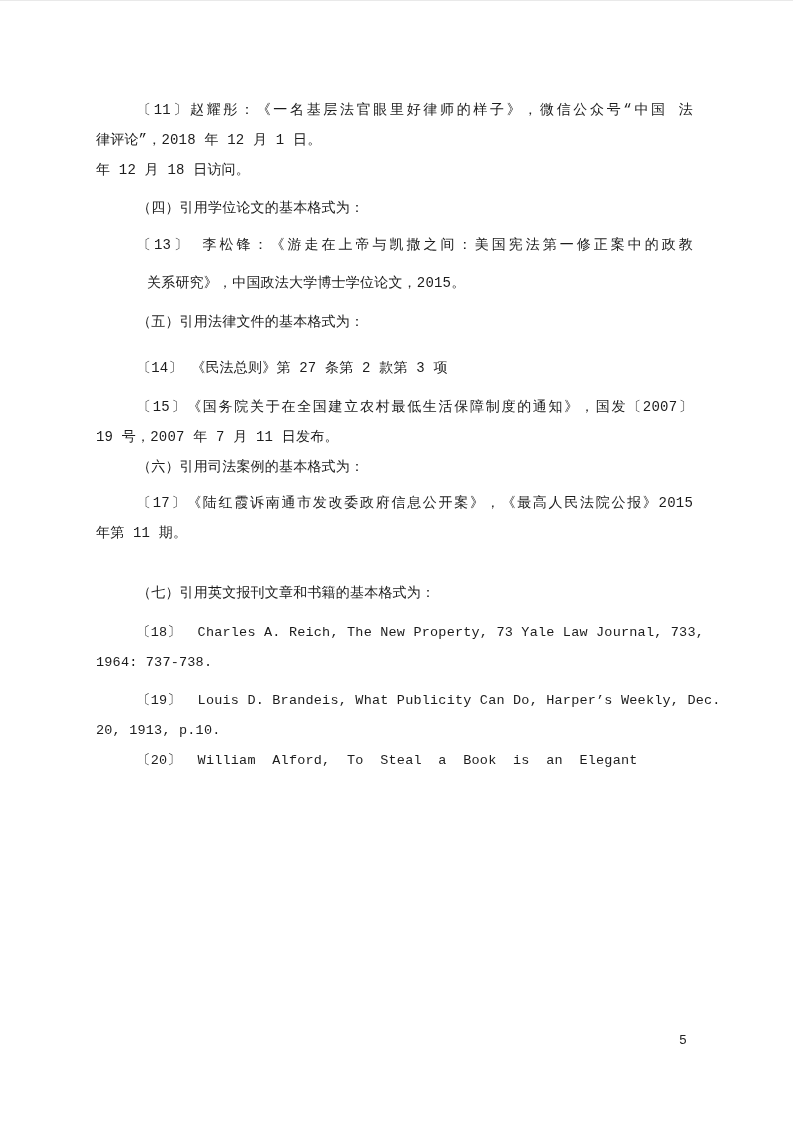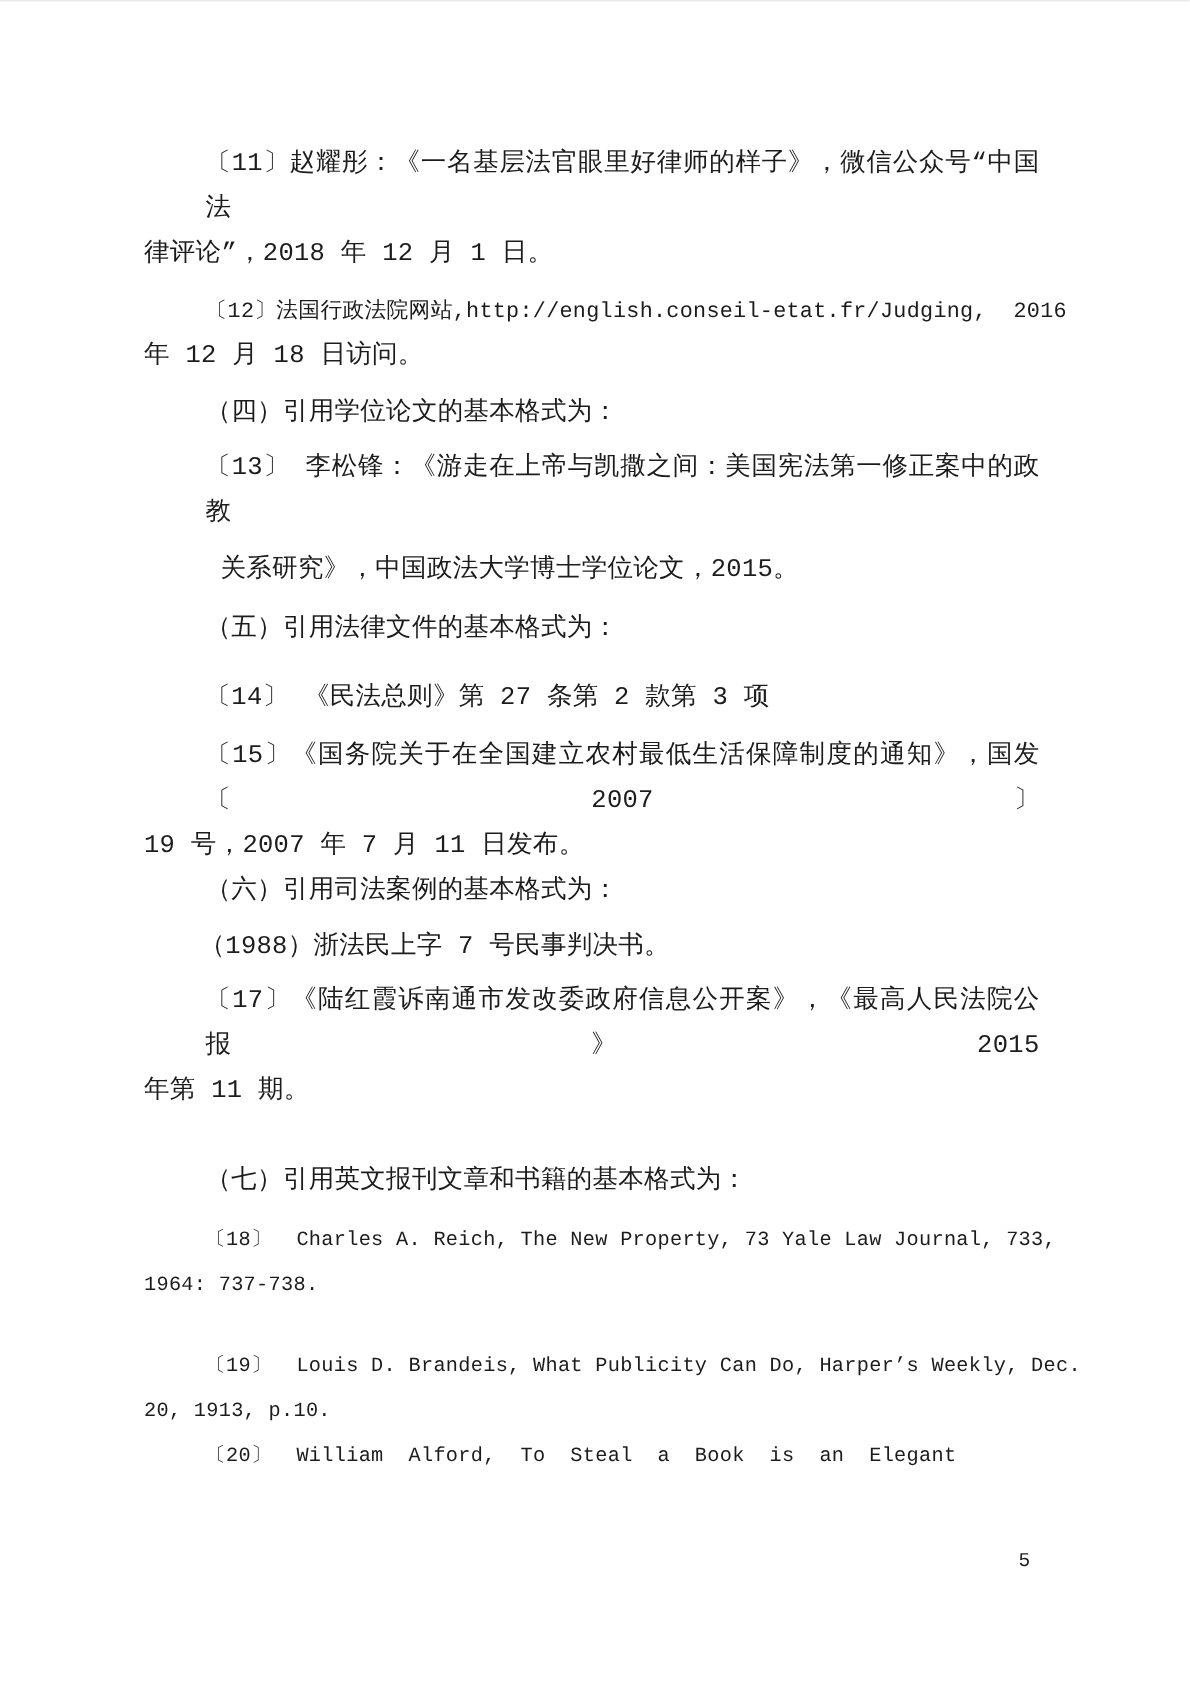--- a/index.html
+++ b/index.html
@@ -10,21 +10,21 @@
     color: #1c1c1c;
     position: relative;
     overflow: hidden;
     font-family: "Liberation Mono", "DejaVu Sans Mono", monospace;
     border-top: 1px solid #e9e9e9;
   }
   .doc {
     padding: 94px 100px 0 96px; 
   }
   .line {
-    font-size: 17px;
+    font-size: 14px;
     line-height: 30px;
     white-space: pre;        
     letter-spacing: 0.2px;
   }
   
   .jl {
     white-space: normal;
     text-align: justify;
     text-align-last: justify;
   }
@@ -43,47 +43,45 @@
   }
 </style>
 </head>
 <body>
 
 <div class="doc">
 
   <div class="line jl ind">〔11〕赵耀彤：《一名基层法官眼里好律师的样子》，微信公众号“中国 法</div>
   <div class="line">律评论”，2018 年 12 月 1 日。</div>
 
-  <div class="line ind f145" style="margin-top:8px">〔12〕法国行政法院网站,http://english.conseil-etat.fr/Judging,  2016</div>
   <div class="line">年 12 月 18 日访问。</div>
 
   <div class="line ind" style="margin-top:8px">（四）引用学位论文的基本格式为：</div>
 
   <div class="line jl ind" style="margin-top:7px">〔13〕 李松锋：《游走在上帝与凯撒之间：美国宪法第一修正案中的政教</div>
   <div class="line indA" style="margin-top:8px">关系研究》，中国政法大学博士学位论文，2015。</div>
 
   <div class="line ind" style="margin-top:9px">（五）引用法律文件的基本格式为：</div>
 
   <div class="line ind" style="margin-top:16px">〔14〕 《民法总则》第 27 条第 2 款第 3 项</div>
 
   <div class="line jl ind" style="margin-top:9px">〔15〕《国务院关于在全国建立农村最低生活保障制度的通知》，国发〔2007〕</div>
   <div class="line">19 号，2007 年 7 月 11 日发布。</div>
 
   <div class="line ind" style="margin-top:0">（六）引用司法案例的基本格式为：</div>
 
-  <div class="line indB" style="margin-top:7px">（1988）浙法民上字 7 号民事判决书。</div>
 
   <div class="line jl ind" style="margin-top:6px">〔17〕《陆红霞诉南通市发改委政府信息公开案》，《最高人民法院公报》2015</div>
   <div class="line">年第 11 期。</div>
 
   <div class="line ind" style="margin-top:30px">（七）引用英文报刊文章和书籍的基本格式为：</div>
 
   <div class="line ind f135" style="margin-top:10px">〔18〕  Charles A. Reich, The New Property, 73 Yale Law Journal, 733,</div>
   <div class="line f135">1964: 737-738.</div>
 
-  <div class="line ind f135" style="margin-top:24px">〔19〕  Louis D. Brandeis, What Publicity Can Do, Harper’s Weekly, Dec.</div>
+  <div class="line ind f135" style="margin-top:8px">〔19〕  Louis D. Brandeis, What Publicity Can Do, Harper’s Weekly, Dec.</div>
   <div class="line f135">20, 1913, p.10.</div>
 
   <div class="line ind f135" style="margin-top:0">〔20〕  William  Alford,  To  Steal  a  Book  is  an  Elegant</div>
 
 </div>
 
 <span class="pagenum">5</span>
 
 </body></html>

